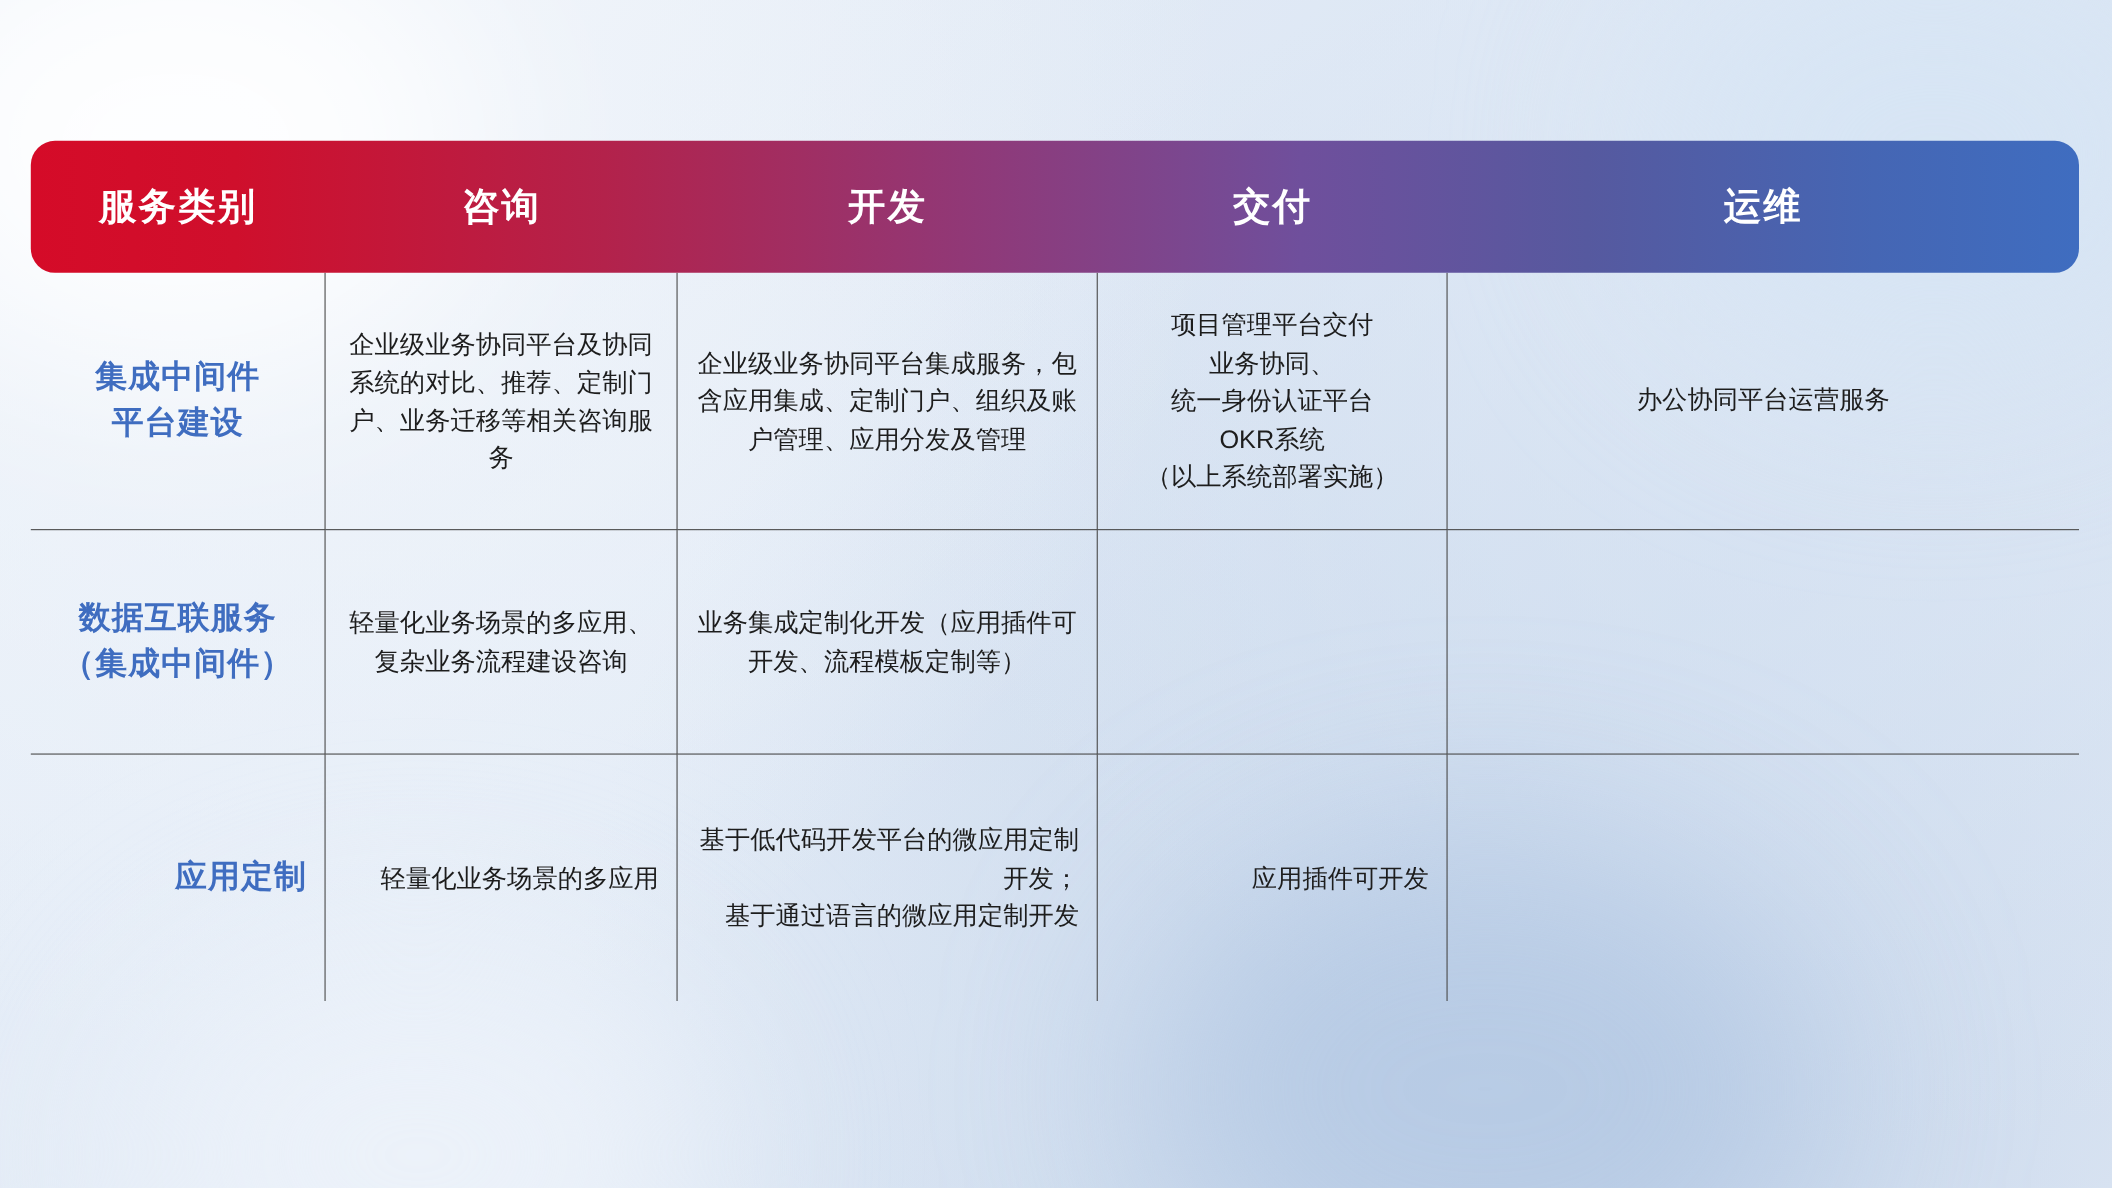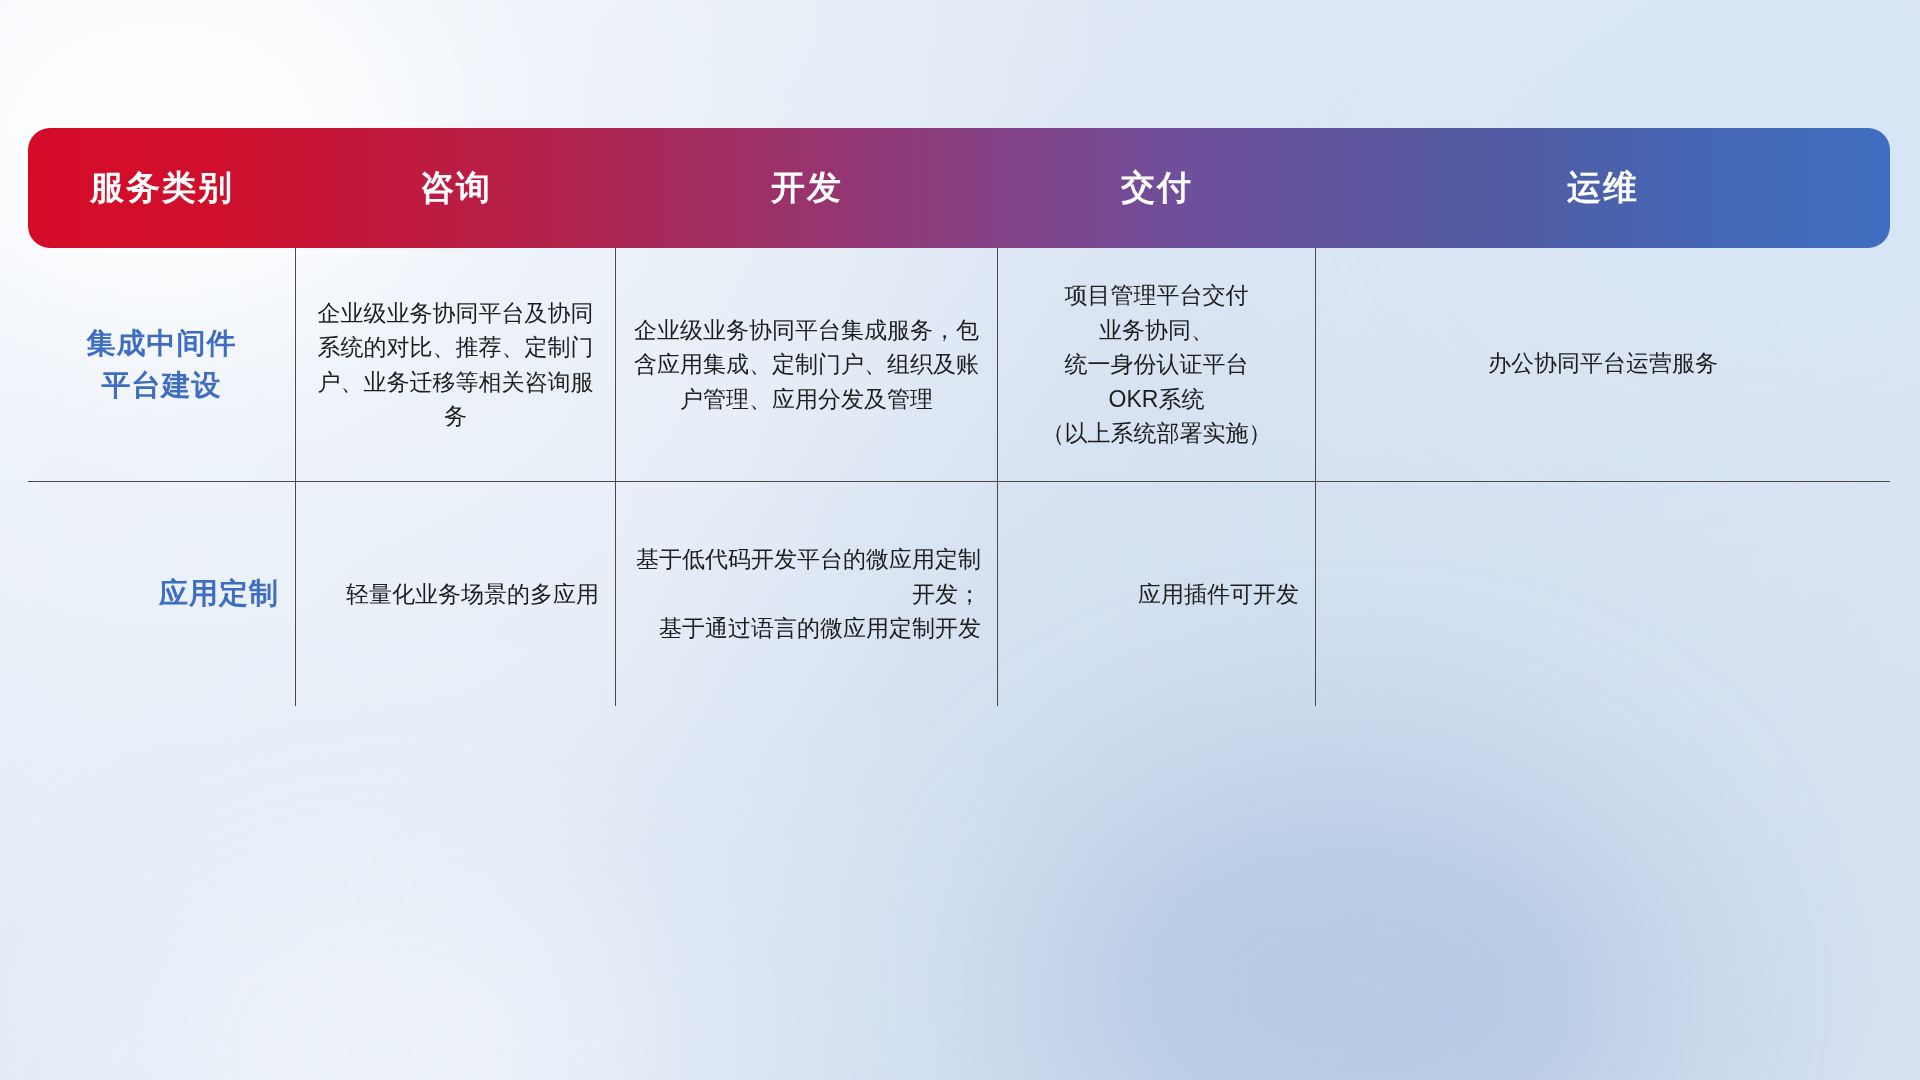--- a/index.html
+++ b/index.html
@@ -182,20 +182,38 @@
             <span class="cell-text">项目管理平台交付
 业务协同、
 统一身份认证平台
 OKR系统
 （以上系统部署实施）</span>
           </td>
           <td>
             <span class="cell-text">办公协同平台运营服务</span>
           </td>
         </tr>
+        <tr class="r1">
+          <td class="cat-cell">
+            <span class="cell-text">数据互联服务
+（集成中间件）</span>
+          </td>
+          <td>
+            <span class="cell-text">轻量化业务场景的多应用、复杂业务流程建设咨询</span>
+          </td>
+          <td>
+            <span class="cell-text">业务集成定制化开发（应用插件可开发、流程模板定制等）</span>
+          </td>
+          <td>
+            <span class="cell-text"></span>
+          </td>
+          <td>
+            <span class="cell-text"></span>
+          </td>
+        </tr>
         <tr class="r2">
           <td class="cat-cell">
             <span class="cell-text">应用定制</span>
           </td>
           <td>
             <span class="cell-text">轻量化业务场景的多应用</span>
           </td>
           <td>
             <span class="cell-text">基于低代码开发平台的微应用定制开发；
 基于通过语言的微应用定制开发</span>

